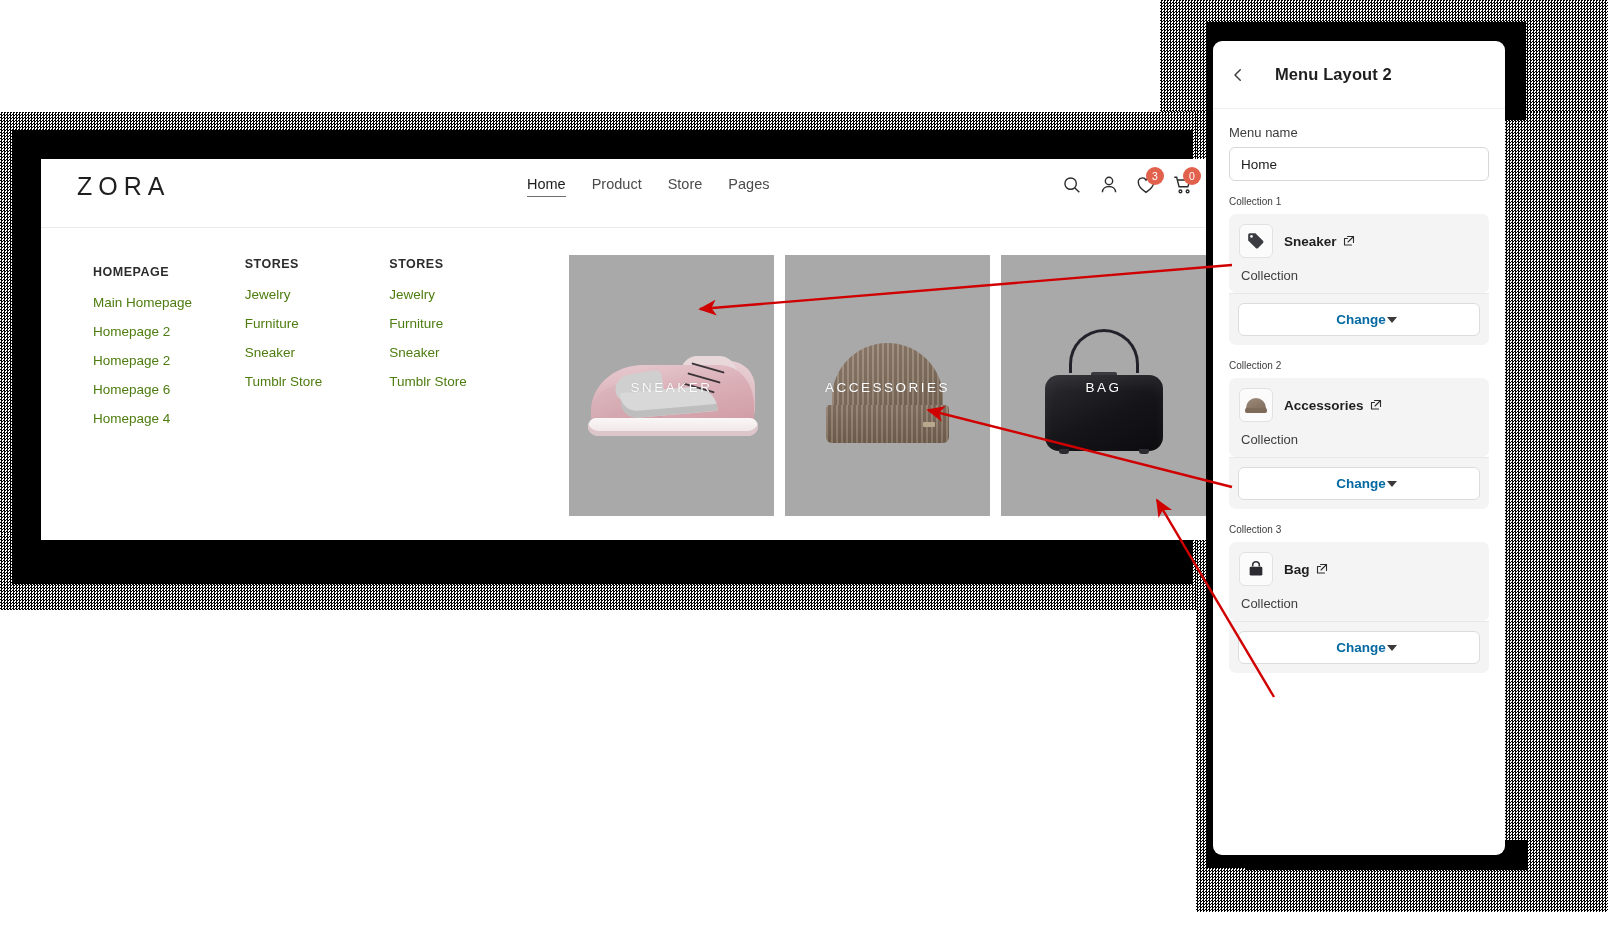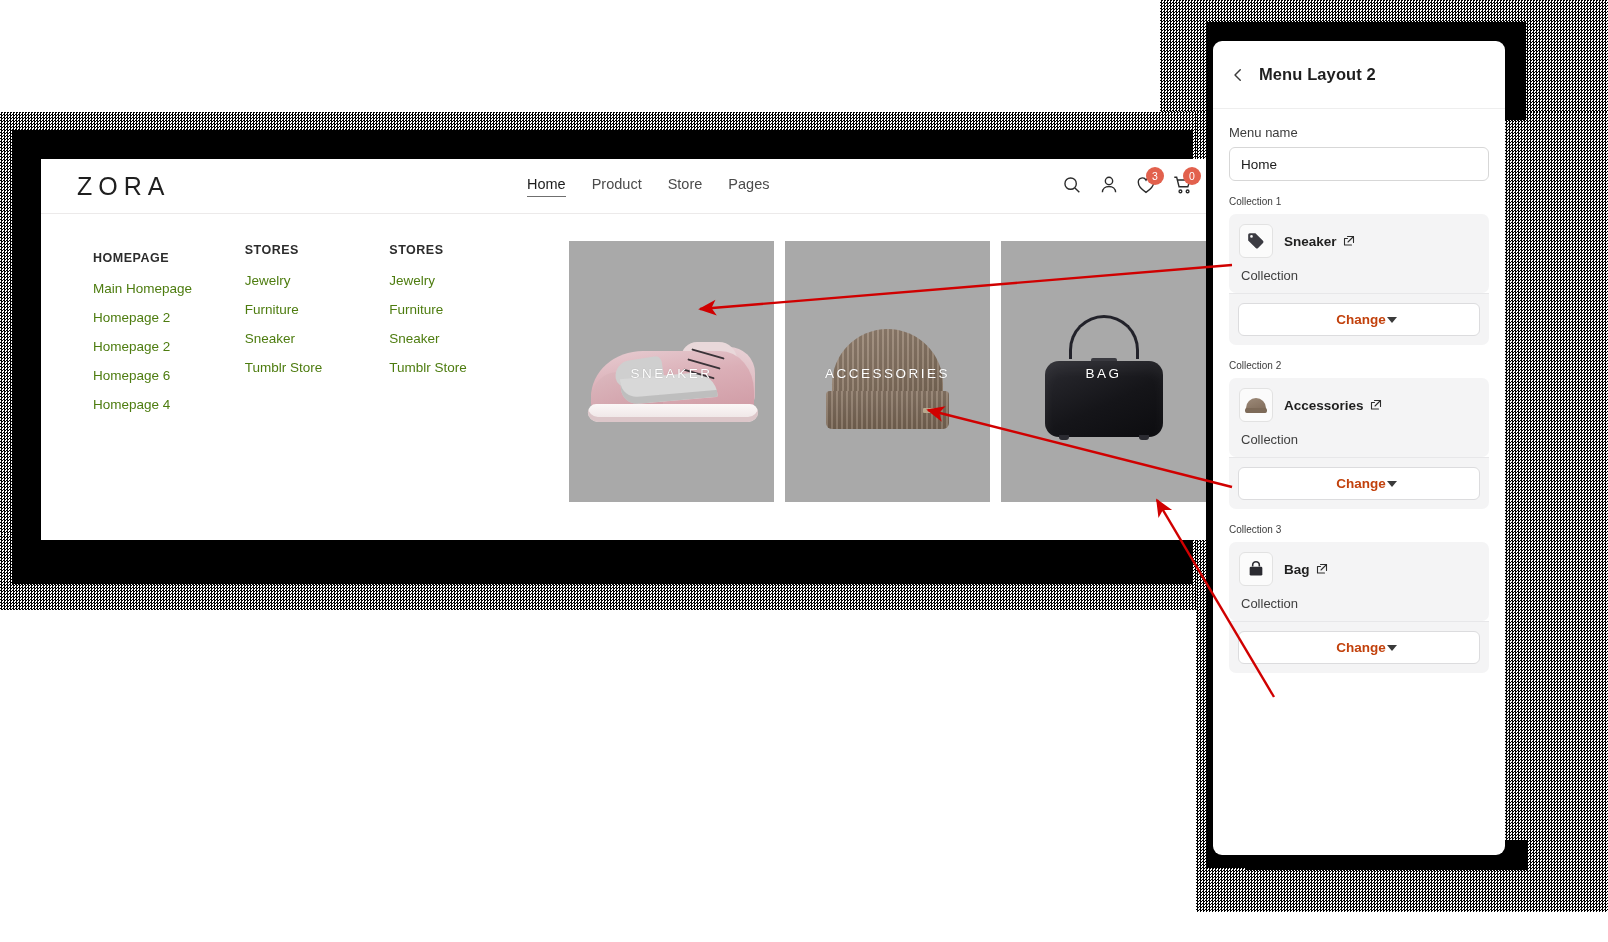--- a/index.html
+++ b/index.html
@@ -26,21 +26,21 @@
   #storefront {
     position: absolute;
     left: 41px; top: 159px;
     width: 1165px; height: 381px;
     background: #ffffff;
     overflow: hidden;
     z-index: 5;
   }
   .sf-header {
     position: relative;
-    height: 55px;
+    height: 69px;
     border-bottom: 1px solid #eceaea;
     display: flex; align-items: center;
   }
   .sf-logo {
     position: absolute; left: 36px; top: 13px;
     font-size: 25px; letter-spacing: 6px; color: #1f1f1f;
     font-weight: 400;
   }
   .sf-nav {
     position: absolute; left: 486px; top: 18px;
@@ -198,21 +198,21 @@
     z-index: 20;
   }
   .p-head {
     height: 68px;
     border-bottom: 1px solid #eeeeee;
     display: flex; align-items: center;
     padding: 0 16px;
     gap: 12px;
   }
   .p-back { width: 18px; height: 18px; color:#3b3b3b; cursor:pointer; }
-  .p-title { font-size: 16.5px; color: #1f1f1f; font-weight: 600; letter-spacing:.1px; }
+  .p-title { font-size: 16.5px; color: #1f1f1f; font-weight: 600; letter-spacing:.1px;margin-left:16px; }
 
   .p-body { padding: 16px 16px 0 16px; }
   .p-label { font-size: 13px; color: #3c3c3c; margin-bottom: 7px; }
   .p-input {
     width: 260px; height: 34px;
     border: 1px solid #d7d7d7; border-radius: 6px;
     background: #fff; font-size: 13.5px; color: #202020;
     padding: 0 11px;
     font-family: "Liberation Sans", sans-serif;
     outline: none;
@@ -259,21 +259,21 @@
     border-top: 1px solid #e7e7e9;
     padding: 9px;
     margin-top: 0;
   }
   .change-btn {
     width: 100%; height: 33px;
     background: #ffffff;
     border: 1px solid #dcdcde;
     border-radius: 6px;
     display:flex; align-items:center; justify-content:center; gap:1px;
-    font-size: 13.5px; color: #c2410c; font-weight:600;
+    font-size: 13.5px; color: #0369a1; font-weight:600;
     cursor: pointer;
     padding-left: 15px;
   }
   .caret {
     width:0; height:0;
     border-left: 5px solid transparent;
     border-right: 5px solid transparent;
     border-top: 6px solid #3a3a3a;
   }
 

